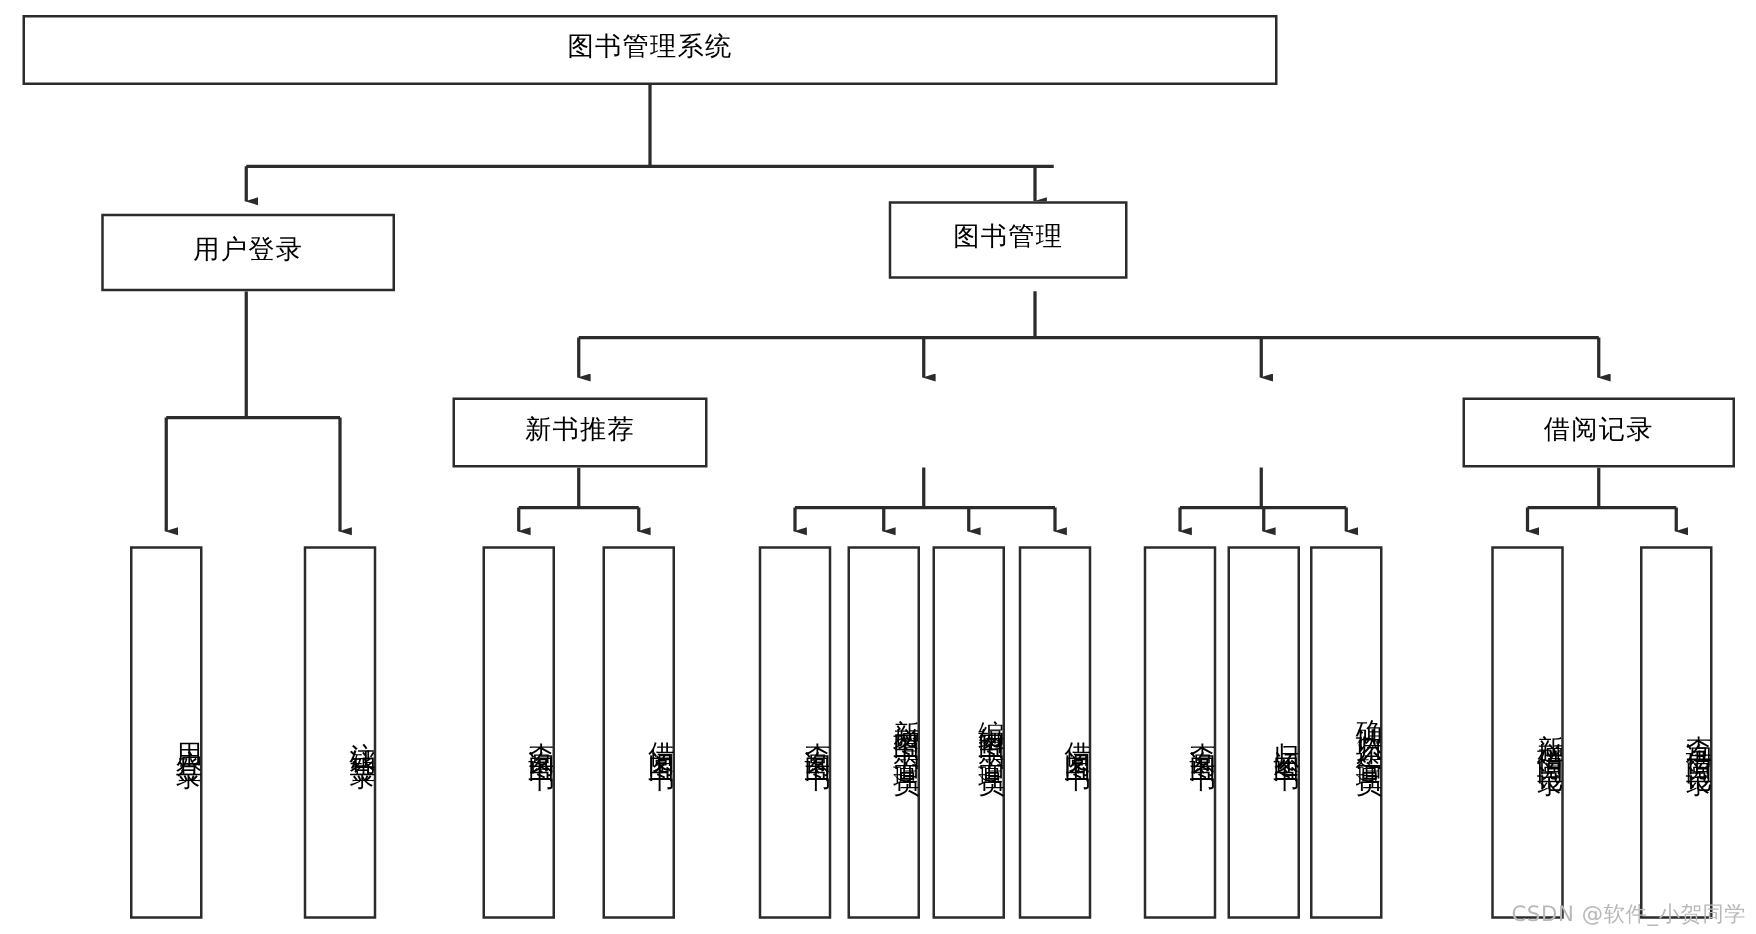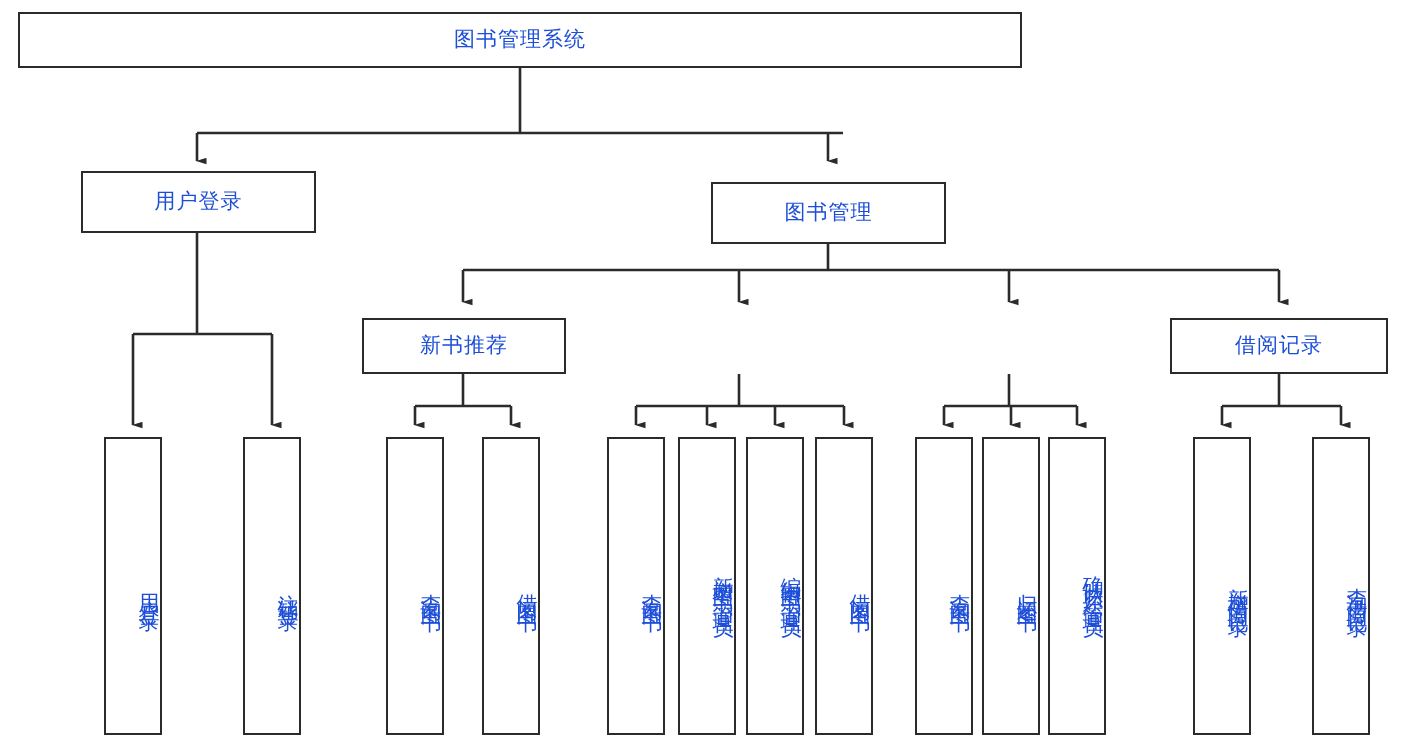--- a/index.html
+++ b/index.html
@@ -26,21 +26,22 @@
     pointer-events: none;
   }
   .node {
     position: absolute;
     box-sizing: border-box;
     background: #ffffff;
     border: 2px solid #2b2b2b;
     display: flex;
     align-items: center;
     justify-content: center;
-    color: #1d4ed8;
+    color: #000000;
+    font-family: Liberation Mono, monospace;
   }
   .node.horiz {
     font-size: 21px;
     letter-spacing: 1px;
     line-height: 1.2;
   }
   .node.vert {
     writing-mode: vertical-rl;
     text-orientation: upright;
     font-size: 21px;
@@ -124,21 +125,21 @@
     </g>
   </svg>
 
   <div class="node horiz" style="left:18px; top:12px; width:1004px; height:56px;">
     <span class="node-label">图书管理系统</span>
   </div>
 
   <div class="node horiz" style="left:81px; top:171px; width:235px; height:62px;">
     <span class="node-label">用户登录</span>
   </div>
-  <div class="node horiz" style="left:711px; top:182px; width:235px; height:62px;">
+  <div class="node horiz" style="left:711px; top:161px; width:191px; height:62px;">
     <span class="node-label">图书管理</span>
   </div>
 
   <div class="node horiz" style="left:362px; top:318px; width:204px; height:56px;">
     <span class="node-label">新书推荐</span>
   </div>
   <div class="node horiz" style="left:1170px; top:318px; width:218px; height:56px;text-align:center;">
     <span class="node-label">借阅记录</span>
   </div>
 
@@ -179,14 +180,15 @@
     <span class="node-label">确认归还（管理员）</span>
   </div>
 
   <div class="node vert" style="left:1193px; top:437px; width:58px; height:298px;">
     <span class="node-label">新增借阅记录</span>
   </div>
   <div class="node vert" style="left:1312px; top:437px; width:58px; height:298px;">
     <span class="node-label">查询借阅记录</span>
   </div>
 
+  <div id="watermark">CSDN @软件_小贺同学</div>
 
 </div>
 
 </body></html>

